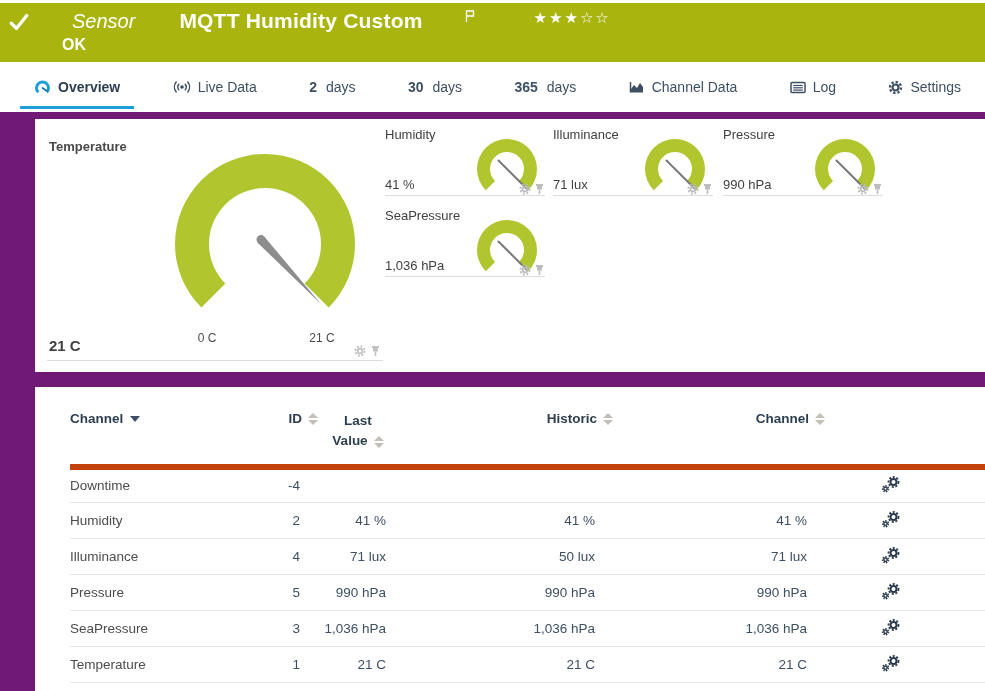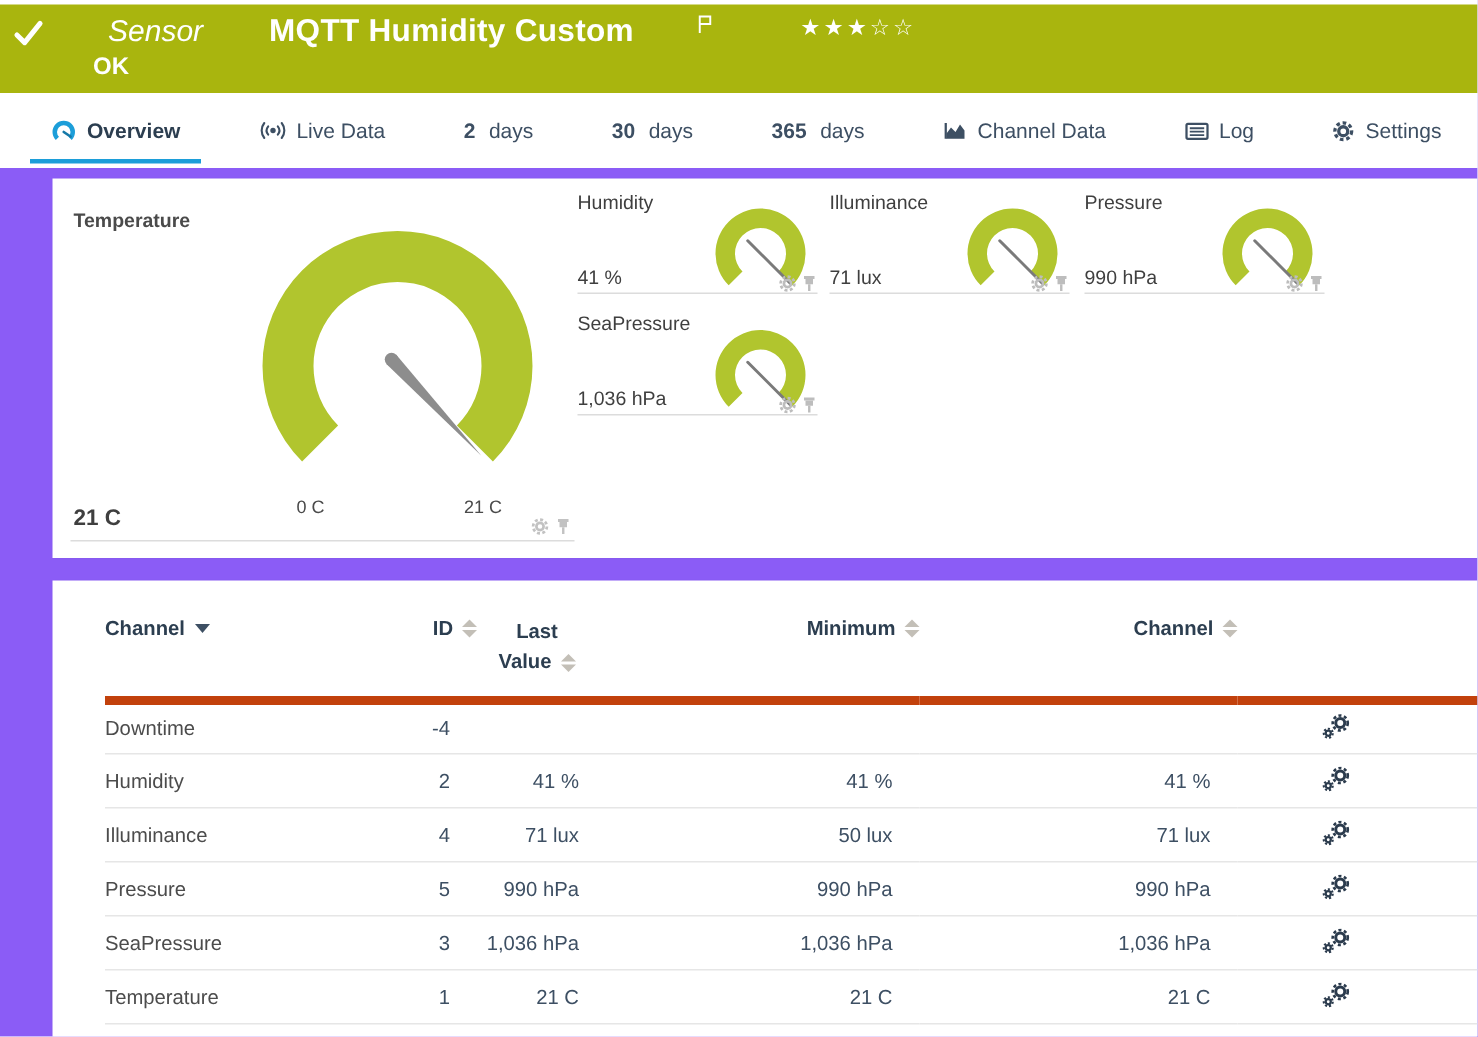--- a/index.html
+++ b/index.html
@@ -22,21 +22,21 @@
     justify-content:space-between; padding:0 10px 0 20px; }
   .tab { display:flex; align-items:center; gap:7px; padding:0 14px; cursor:pointer;
     color:#3d4f63; font-size:14px; position:relative; }
   .tab .num { font-weight:700; margin-right:2px; }
   .tab.active::after { content:""; position:absolute; left:0; right:0; bottom:3px;
     height:3px; background:#1c9ed9; }
   .tab.active { color:#2c3e50; font-weight:700; }
   .tab svg { flex:0 0 auto; }
 
   
-  .content { background:#8b5cf6; height:579px; padding:7px 0 0 35px; }
+  .content { background:#701a75; height:579px; padding:7px 0 0 35px; }
   .panel { background:#fff; box-shadow:0 0 2px rgba(0,0,0,.10); }
   .panel-gauges { position:relative; height:253px; }
   .panel-table { margin-top:15px; height:330px; padding:18px 0 0 35px; }
 
   
   .t-block { position:absolute; left:12px; top:12px; width:336px; height:230px;
     border-bottom:1px solid #dcdcdc; }
   .g-title { font-size:13px; font-weight:700; color:#4a4a4a; }
   .t-block .g-title { position:absolute; left:2px; top:8px; }
   .t-gauge { position:absolute; left:123px; top:18px; }
@@ -278,21 +278,21 @@
           <th>
             <span>Channel</span><span class="caret-dn"></span>
           </th>
           <th class="r">
             <span>ID</span><span class="sort2"><i class="up"></i><i class="dn"></i></span>
           </th>
           <th>
             <div class="lv-box"><span>Last Value</span><span class="sort2"><i class="up"></i><i class="dn"></i></span></div>
           </th>
           <th class="r">
-            <span>Minimum</span><span class="sort2"><i class="up"></i><i class="dn"></i></span>
+            <span>Historic</span><span class="sort2"><i class="up"></i><i class="dn"></i></span>
           </th>
           <th class="r">
             <span>Channel</span><span class="sort2"><i class="up"></i><i class="dn"></i></span>
           </th>
           <th></th>
         </tr>
       </thead>
       <tbody>
         <tr>
           <td class="ch">Downtime</td>

